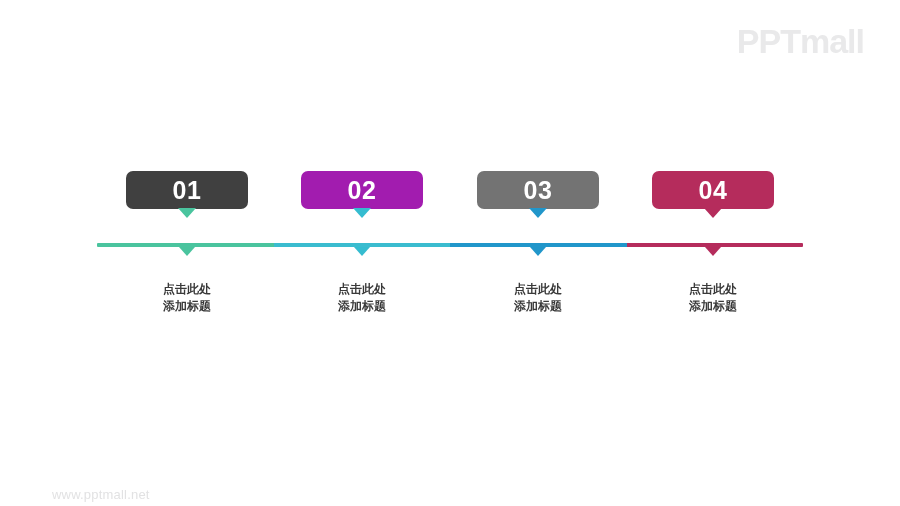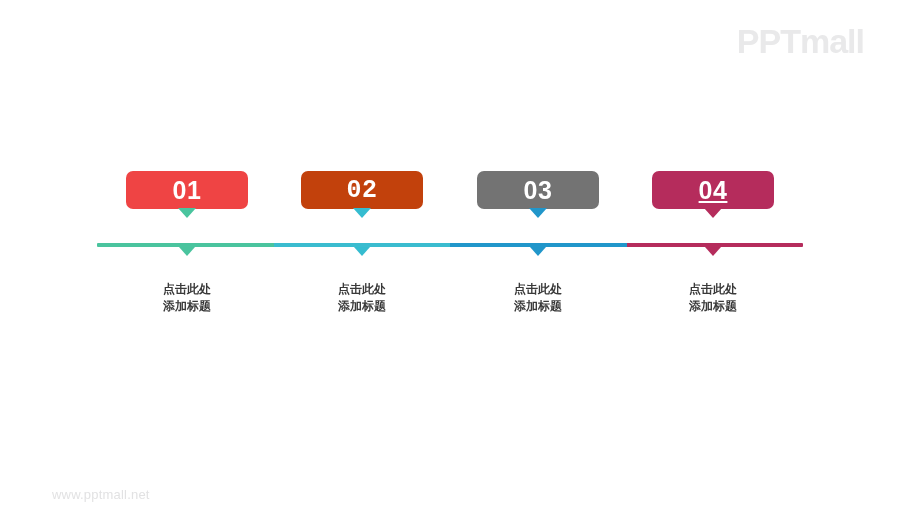--- a/index.html
+++ b/index.html
@@ -140,48 +140,48 @@
 
   <div class="timeline-bar" style="left: 97px; top: 243px; width: 706px; height: 4px;">
       <div class="seg" style="width: 25%; background: rgb(74, 196, 158);"></div>
       <div class="seg" style="width: 25%; background: rgb(58, 188, 207);"></div>
       <div class="seg" style="width: 25%; background: rgb(33, 150, 202);"></div>
       <div class="seg" style="width: 25%; background: rgb(181, 44, 92);"></div>
     </div>
 
   <div class="steps-layer">
       <div class="step" style="left: 187px;">
-        <div class="badge" style="background: #ef4444;">01</div>
+        <div class="badge" style="background: #404040;">01</div>
         <div class="badge-tail" style="border-top-color: rgb(74, 196, 158);"></div>
         <div class="bar-marker" style="border-top-color: rgb(74, 196, 158);"></div>
         <div class="caption" style="color: rgb(58, 58, 58);">
           <span class="line">点击此处</span>
           <span class="line">添加标题</span>
         </div>
       </div>
       <div class="step" style="left: 362px;">
-        <div class="badge" style="background: #c2410c; font-family: Liberation Mono, monospace;">02</div>
+        <div class="badge" style="background: #a21caf;">02</div>
         <div class="badge-tail" style="border-top-color: rgb(53, 188, 208);"></div>
         <div class="bar-marker" style="border-top-color: rgb(53, 188, 208);"></div>
         <div class="caption" style="color: rgb(58, 58, 58);">
           <span class="line">点击此处</span>
           <span class="line">添加标题</span>
         </div>
       </div>
       <div class="step" style="left: 538px;">
         <div class="badge" style="background: #737373;">03</div>
         <div class="badge-tail" style="border-top-color: rgb(33, 150, 202);"></div>
         <div class="bar-marker" style="border-top-color: rgb(33, 150, 202);"></div>
         <div class="caption" style="color: rgb(58, 58, 58);">
           <span class="line">点击此处</span>
           <span class="line">添加标题</span>
         </div>
       </div>
       <div class="step" style="left: 713px;">
-        <div class="badge" style="background: rgb(181, 44, 92); text-decoration: underline;">04</div>
+        <div class="badge" style="background: rgb(181, 44, 92);">04</div>
         <div class="badge-tail" style="border-top-color: rgb(181, 44, 92);"></div>
         <div class="bar-marker" style="border-top-color: rgb(181, 44, 92);"></div>
         <div class="caption" style="color: rgb(58, 58, 58);">
           <span class="line">点击此处</span>
           <span class="line">添加标题</span>
         </div>
       </div>
     </div>
 
 </div>

